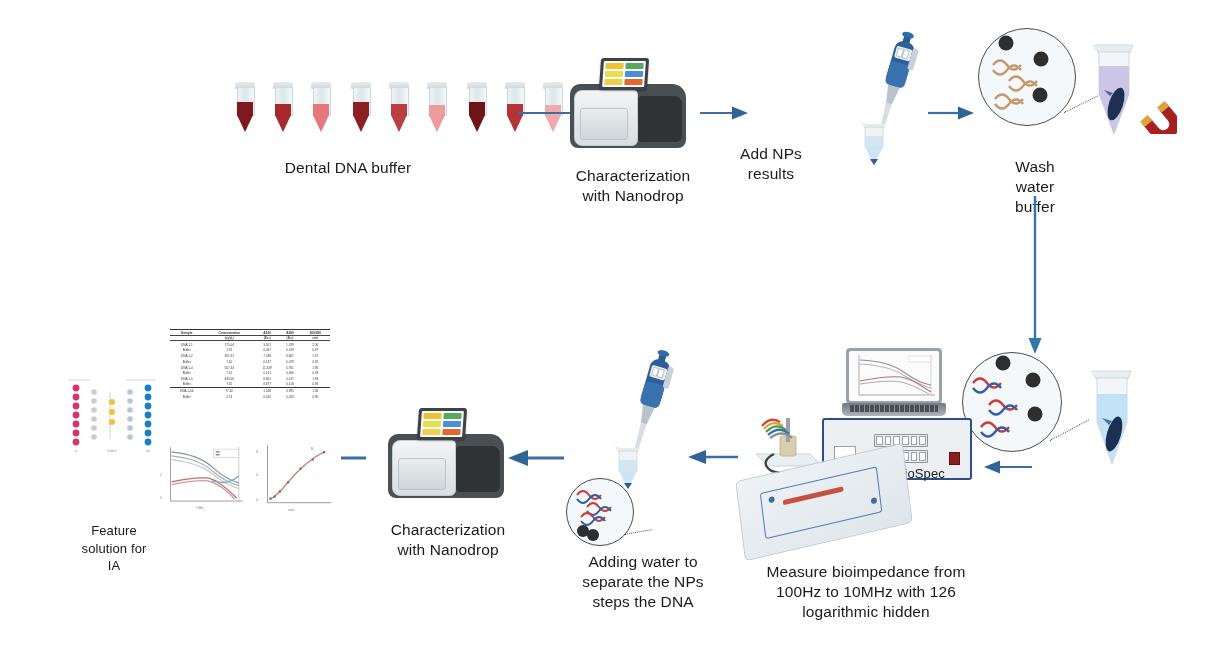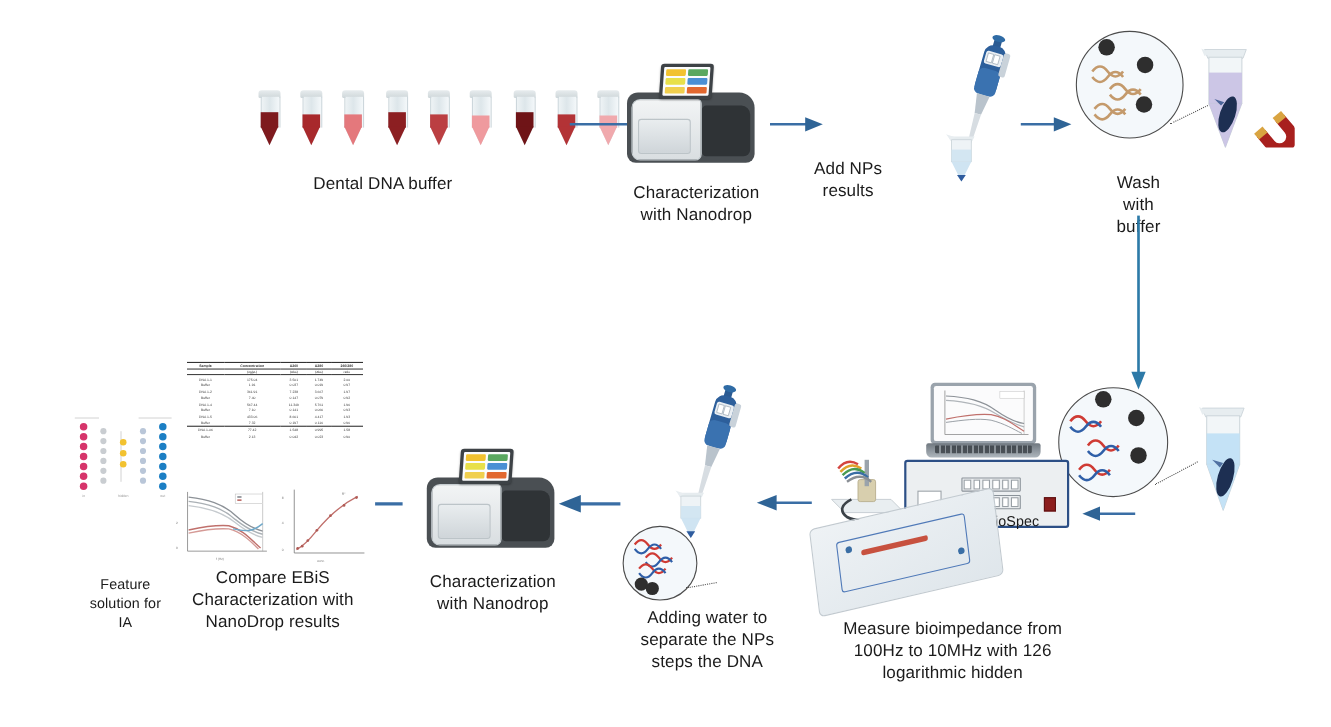--- a/index.html
+++ b/index.html
@@ -285,21 +285,21 @@
       <path d="M8 4 a16 16 0 0 1 32 0 v13 h-10 V4 a6 6 0 0 0 -12 0 v13 H8 Z" fill="#a8201e" transform="rotate(140 24 20)"></path>
       <g transform="rotate(140 24 20)">
         <rect x="8" y="14" width="10" height="7" fill="#d9a441"></rect>
         <rect x="30" y="14" width="10" height="7" fill="#d9a441"></rect>
       </g>
     </svg>
   </div>
 
   <div class="lbl" style="left:990px;top:157px;width:90px;">
     <span>Wash</span><br>
-    <span>with</span><br>
+    <span>water</span><br>
     <span>buffer</span>
   </div>
 
   <div class="arrow" style="left:1026px;top:196px;">
     <svg width="18" height="160" viewBox="0 0 18 160">
       <line x1="9" y1="0" x2="9" y2="144" stroke="#2d7aa8" stroke-width="2.4"></line>
       <polygon points="2.5,142 9,158 15.5,142" fill="#2d7aa8"></polygon>
     </svg>
   </div>
 
@@ -638,25 +638,20 @@
           <text x="3" y="12">8</text>
             <text x="3" y="34">4</text>
             <text x="3" y="58">0</text>
           <text x="34" y="68">conc.</text>
           <text x="56" y="9">R²</text>
         </g>
       </svg>
     </div>
   </div>
 
-  <div class="lbl" style="left:136px;top:516px;width:224px;">
-    <span>Compare EBiS</span><br>
-    <span>Characterization with</span><br>
-    <span>NanoDrop results</span>
-  </div>
 
   <div class="nn" style="left:62px;top:372px;">
     <svg width="104" height="86" viewBox="0 0 104 86">
       <line x1="6" y1="8" x2="28" y2="8" stroke="#bbb" stroke-width=".6"></line>
       <line x1="64" y1="8" x2="94" y2="8" stroke="#bbb" stroke-width=".6"></line>
       <line x1="48" y1="20" x2="48" y2="66" stroke="#bbb" stroke-width=".6"></line>
       <g fill="#d6356b">
         <circle cx="14" cy="16" r="3.4"></circle>
           <circle cx="14" cy="25" r="3.4"></circle>
         <circle cx="14" cy="34" r="3.4"></circle>

